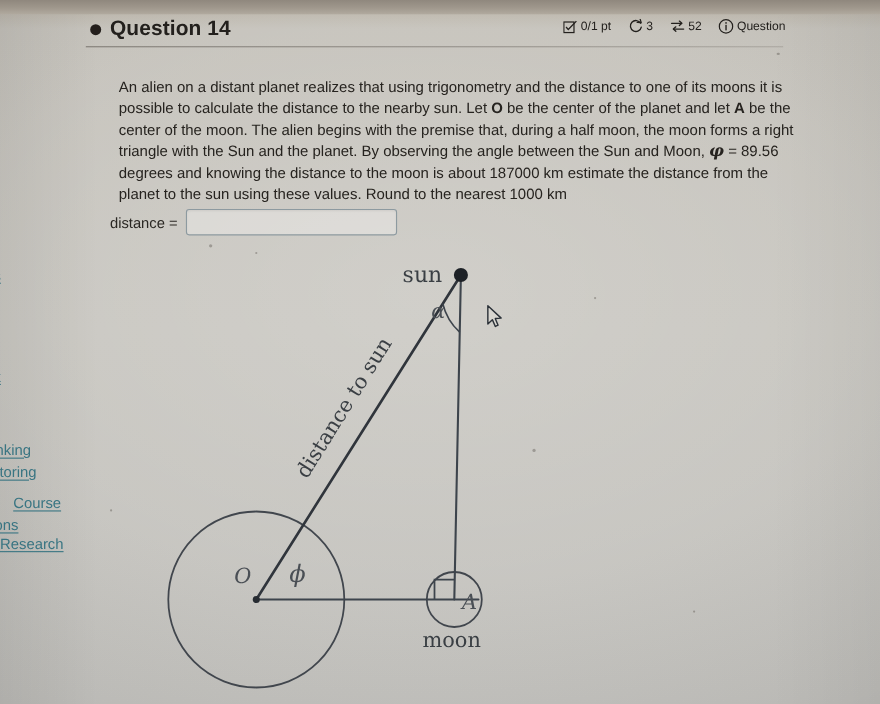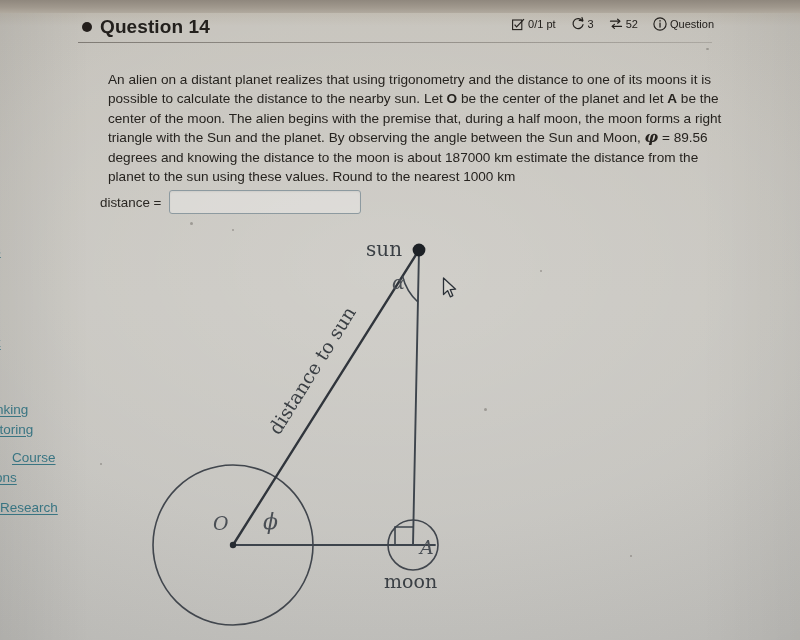--- a/index.html
+++ b/index.html
@@ -184,21 +184,21 @@
 <div id="page-surface"></div>
 
 <div id="sidebar">
 
   <a class="nav-link" style="position:absolute; left:30px; top:123px;">s</a>
   <a class="nav-link" style="position:absolute; left:30px; top:215px;">k</a>
   <a class="nav-link" style="position:absolute; left:32px; top:282px;">nking</a>
   <a class="nav-link" style="position:absolute; left:28px; top:302px;">utoring</a>
   <a class="nav-link" style="position:absolute; left:48px; top:330px;">Course</a>
   <a class="nav-link" style="position:absolute; left:28px; top:350px;">ions</a>
-  <a class="nav-link" style="position:absolute; left:36px; top:380px;text-align:right;">Research</a>
+  <a class="nav-link" style="position:absolute; left:36px; top:367px;text-align:right;">Research</a>
 </div>
 
 <div id="question-header">
   <span id="question-bullet"></span>
   <span id="question-title">Question 14</span>
 
   <div id="question-meta">
     <span class="meta-group">
       <span class="meta-icon">
         <svg width="13" height="13" viewBox="0 0 13 13">

